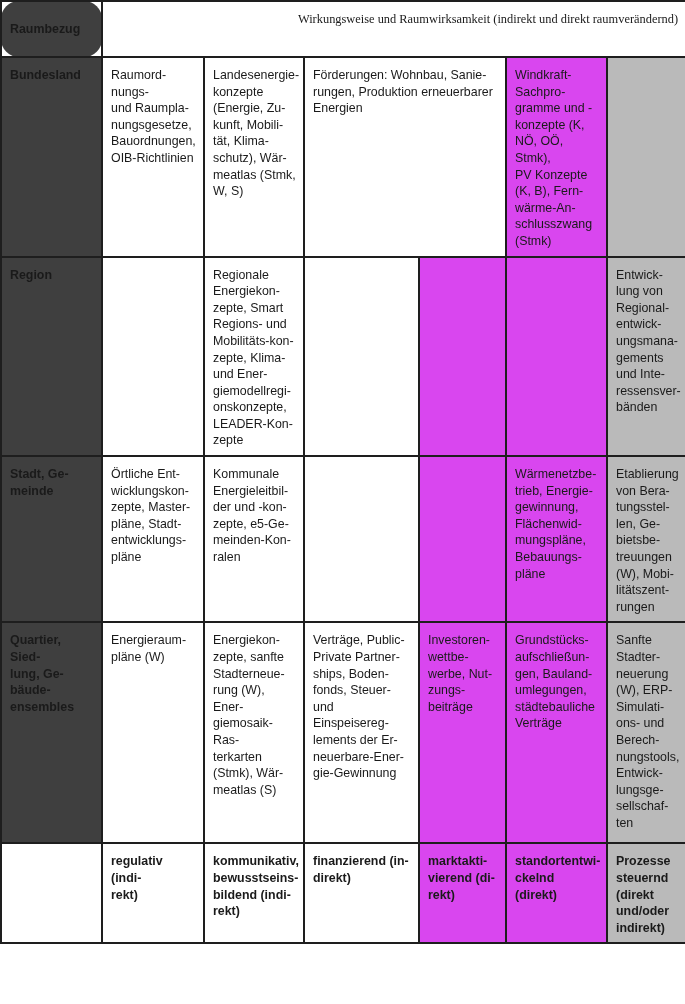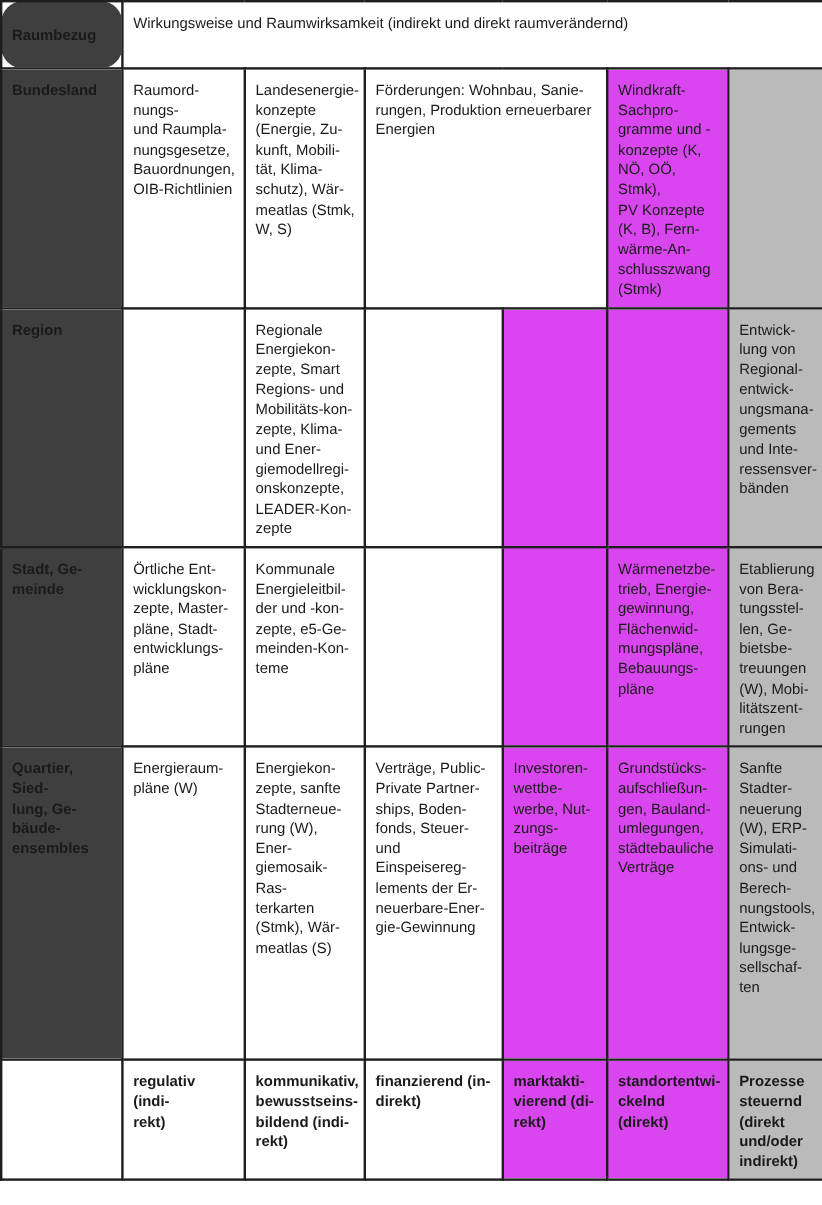--- a/index.html
+++ b/index.html
@@ -18,21 +18,21 @@
     line-height: 16.6px;
     color: #1a1a1a;
     white-space: pre-line;
     word-break: normal;
     overflow: hidden;
   }
   td.rowhead { background:#3f3f3f; color:#f2f2f2; font-weight:bold; }
   td.w { background:#ffffff; }
   td.g1 { background:#d946ef; }
   td.g2 { background:#bababa; }
-  td.title { text-align:left; vertical-align:middle; padding-top:0; padding-bottom:0; }
+  td.title { text-align:right; vertical-align:middle; padding-top:0; padding-bottom:0;font-family:Liberation Serif, serif; }
   tr.foot td { font-weight:bold; }
   tr.hdr td { height:39px; }
 </style>
 </head>
 <body>
 
 <table class="grid">
   <colgroup>
     <col style="width:101px">
     <col style="width:102px">
@@ -116,42 +116,42 @@
 wicklungskon-
 zepte, Master-
 pläne, Stadt-
 entwicklungs-
 pläne</td>
     <td class="w">Kommunale
 Energieleitbil-
 der und -kon-
 zepte, e5-Ge-
 meinden-Kon-
-teme</td>
+ralen</td>
     <td class="w"></td>
     <td class="g1"></td>
     <td class="g1">Wärmenetzbe-
 trieb, Energie-
 gewinnung,
 Flächenwid-
 mungspläne,
 Bebauungs-
 pläne</td>
     <td class="g2">Etablierung
 von Bera-
 tungsstel-
 len, Ge-
 bietsbe-
 treuungen
 (W), Mobi-
 litätszent-
 rungen</td>
   </tr>
 
-  <tr style="height:261px">
+  <tr style="height:221px">
     <td class="rowhead">Quartier, Sied-
 lung, Ge-
 bäude-
 ensembles</td>
     <td class="w">Energieraum-
 pläne (W)</td>
     <td class="w">Energiekon-
 zepte, sanfte
 Stadterneue-
 rung (W), Ener-

